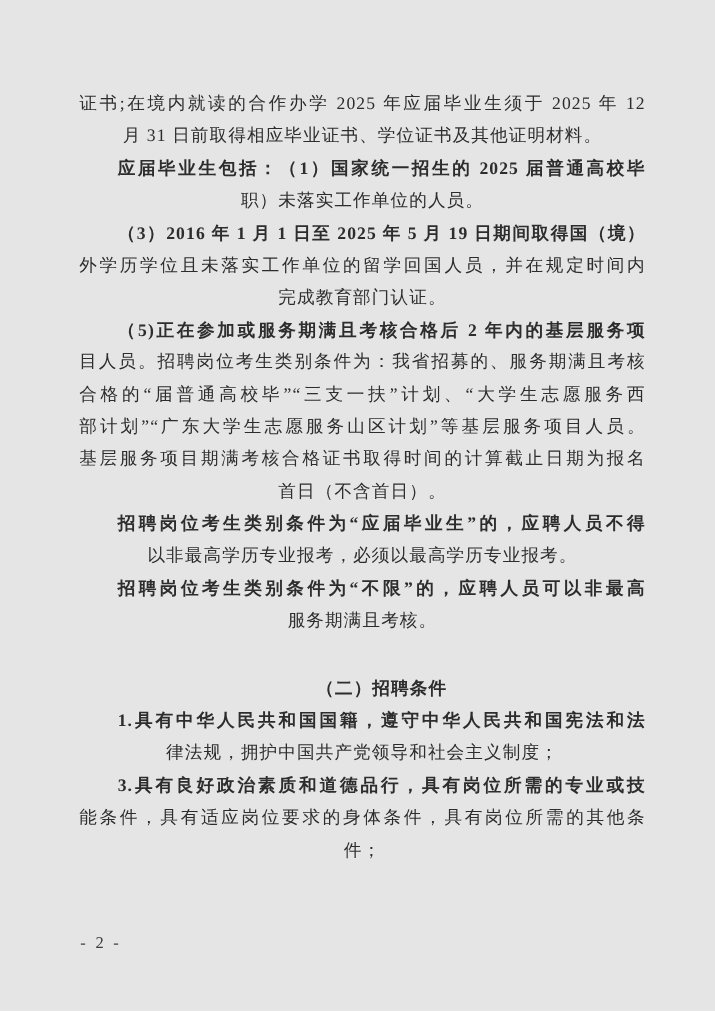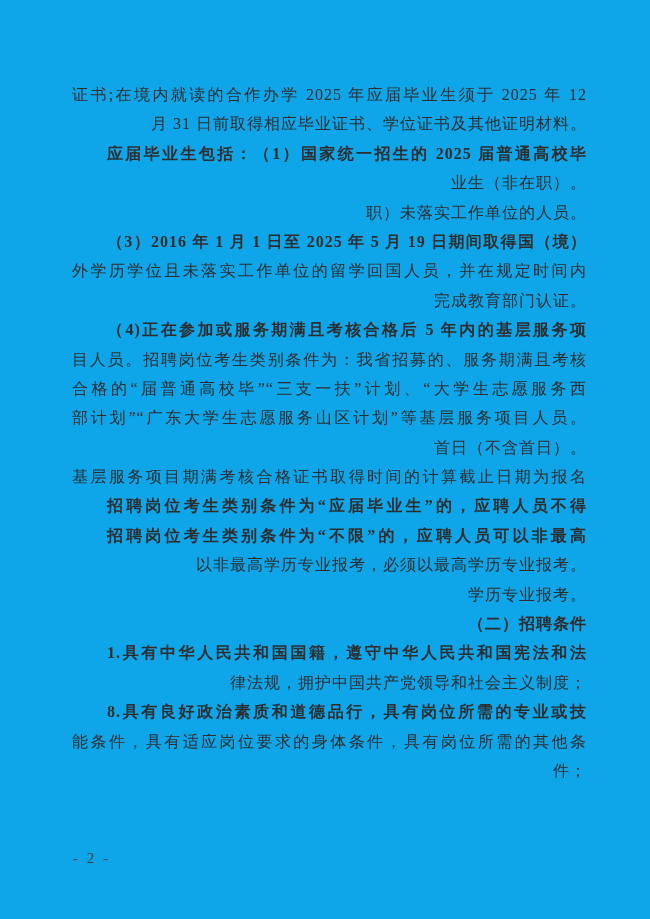--- a/index.html
+++ b/index.html
@@ -1,78 +1,77 @@
 <!DOCTYPE html>
 <html><head>
 <meta charset="utf-8">
 <style>
   html, body { margin: 0; padding: 0; }
   .doc-page {
     position: relative;
     width: 650px;
     height: 919px;
-    background: #0ea5e9;
+    background: #e5e5e5;
     overflow: hidden;
     font-family: "Liberation Serif", serif;
     color: #2d2d2d;
   }
   .text-block {
     position: absolute;
     left: 72px;
     top: 80px;
     width: 515px;
   }
   .line {
     font-size: 16px;
     line-height: 29.4px;
     height: 29.4px;
     letter-spacing: 1px;
     overflow: hidden;
-    text-align: right;
+    text-align: center;
     white-space: pre-wrap;
   }
   .just {
     text-align: justify;
     text-align-last: justify;
   }
   .ind { text-indent: 35px; font-weight: bold; }
-  .bold { font-weight: bold; }
+  .bold { font-weight: bold; margin-top: 32px; }
   .footer {
     position: absolute;
     left: 73px;
     top: 850px;
     font-size: 15px;
     letter-spacing: 2.5px;
     color: #3c3c3c;
   }
 </style>
 </head>
 <body>
 
 <div class="doc-page">
   <div class="text-block">
     <div class="line just">证书;在境内就读的合作办学 2025 年应届毕业生须于 2025 年 12</div>
     <div class="line">月 31 日前取得相应毕业证书、学位证书及其他证明材料。</div>
     <div class="line ind just">应届毕业生包括：（1）国家统一招生的 2025 届普通高校毕</div>
-    <div class="line">业生（非在职）。</div>
     <div class="line">职）未落实工作单位的人员。</div>
     <div class="line ind just">（3）2016 年 1 月 1 日至 2025 年 5 月 19 日期间取得国（境）</div>
     <div class="line just">外学历学位且未落实工作单位的留学回国人员，并在规定时间内</div>
     <div class="line">完成教育部门认证。</div>
-    <div class="line ind just">（4)正在参加或服务期满且考核合格后 5 年内的基层服务项</div>
+    <div class="line ind just">（5)正在参加或服务期满且考核合格后 2 年内的基层服务项</div>
     <div class="line just">目人员。招聘岗位考生类别条件为：我省招募的、服务期满且考核</div>
     <div class="line just">合格的“届普通高校毕”“三支一扶”计划、“大学生志愿服务西</div>
     <div class="line just">部计划”“广东大学生志愿服务山区计划”等基层服务项目人员。</div>
+    <div class="line just">基层服务项目期满考核合格证书取得时间的计算截止日期为报名</div>
     <div class="line">首日（不含首日）。</div>
-    <div class="line just">基层服务项目期满考核合格证书取得时间的计算截止日期为报名</div>
     <div class="line ind just">招聘岗位考生类别条件为“应届毕业生”的，应聘人员不得</div>
+    <div class="line">以非最高学历专业报考，必须以最高学历专业报考。</div>
     <div class="line ind just">招聘岗位考生类别条件为“不限”的，应聘人员可以非最高</div>
-    <div class="line">以非最高学历专业报考，必须以最高学历专业报考。</div>
-    <div class="line">学历专业报考。</div>
+    <div class="line">服务期满且考核。</div>
     <div class="line ind bold">（二）招聘条件</div>
     <div class="line ind just">1.具有中华人民共和国国籍，遵守中华人民共和国宪法和法</div>
     <div class="line">律法规，拥护中国共产党领导和社会主义制度；</div>
-    <div class="line ind just">8.具有良好政治素质和道德品行，具有岗位所需的专业或技</div>
+    <div class="line ind just">3.具有良好政治素质和道德品行，具有岗位所需的专业或技</div>
     <div class="line just">能条件，具有适应岗位要求的身体条件，具有岗位所需的其他条</div>
     <div class="line">件；</div>
   </div>
   <div class="footer">- 2 -</div>
 </div>
 
 </body></html>

